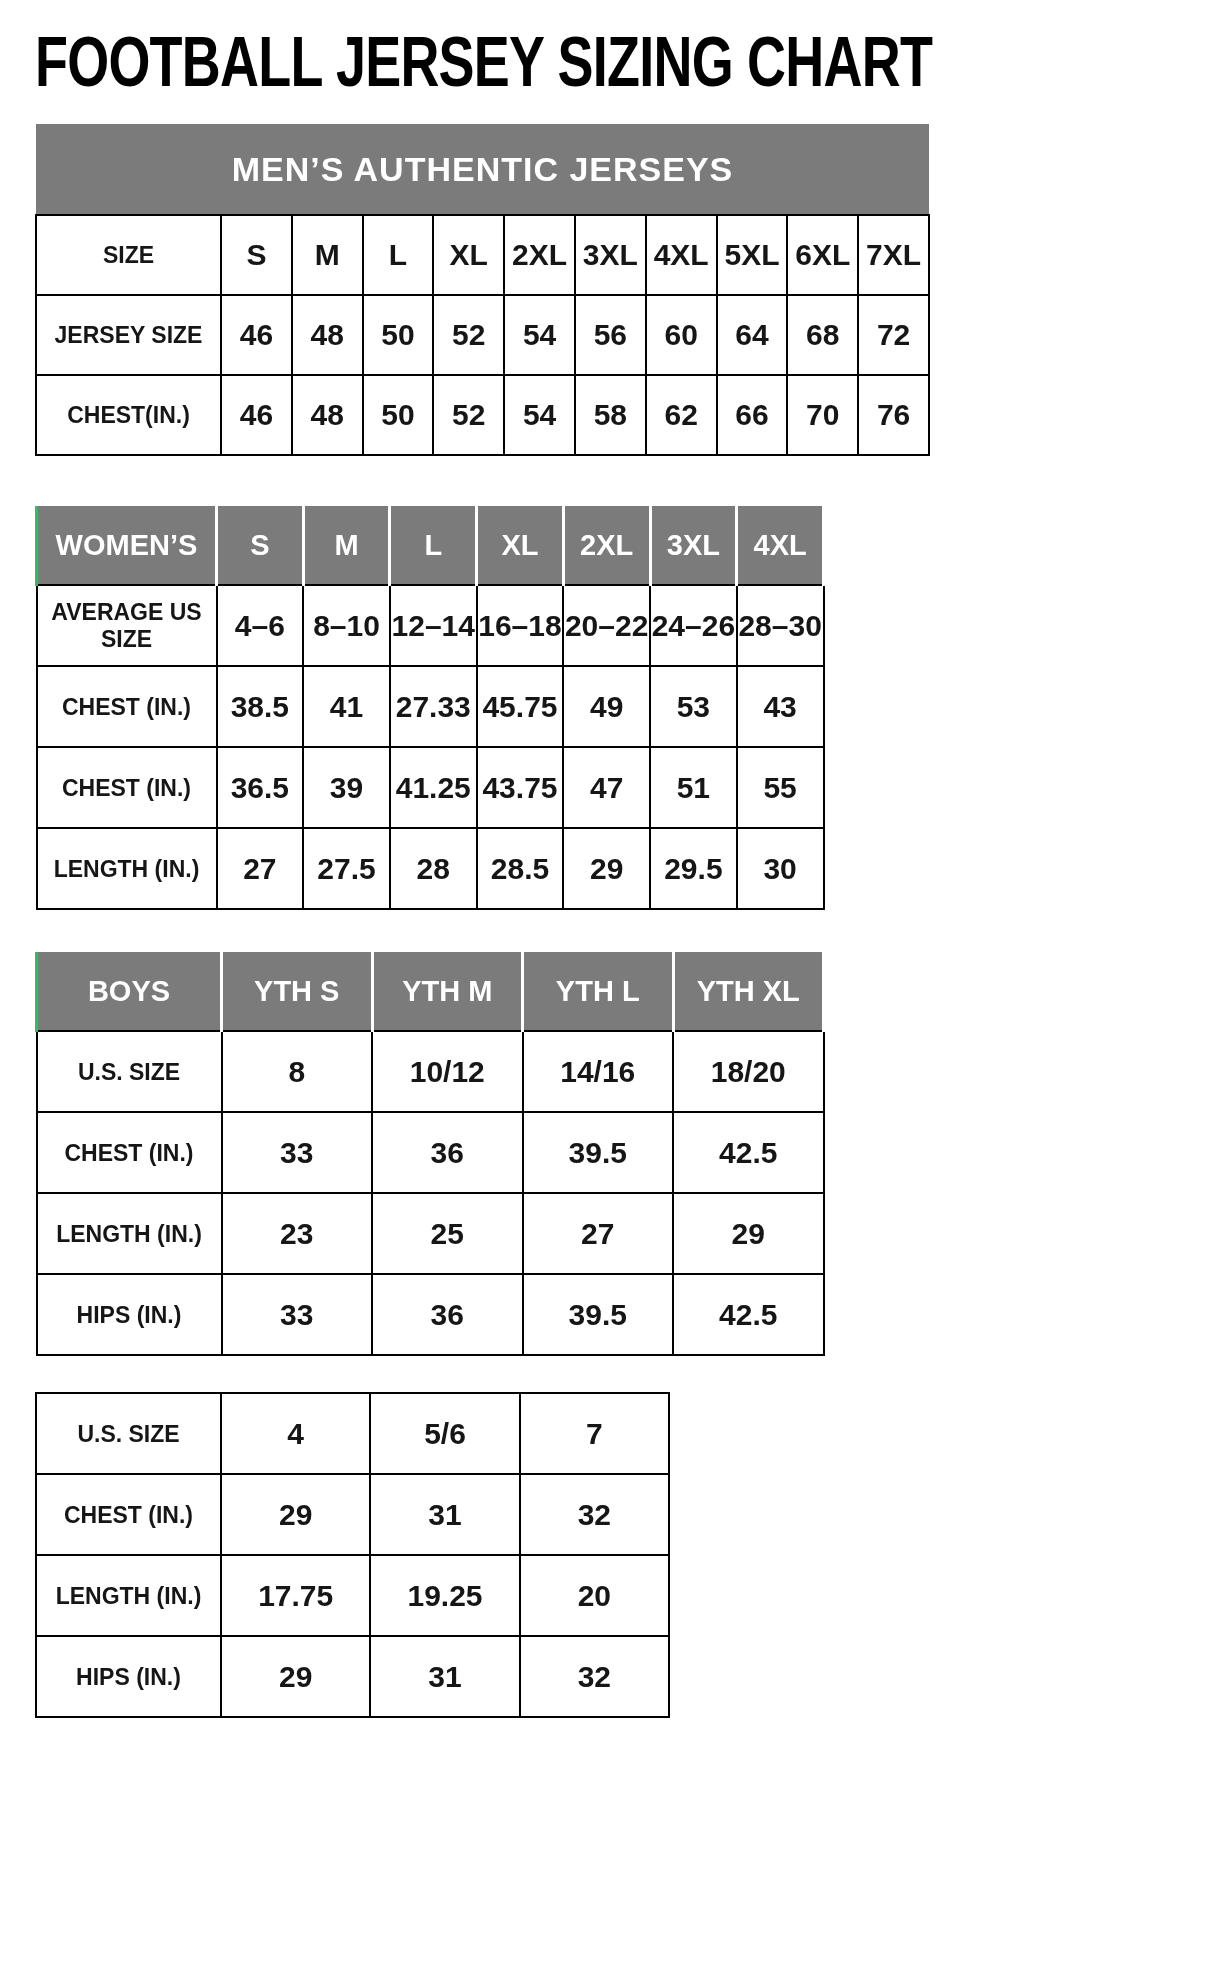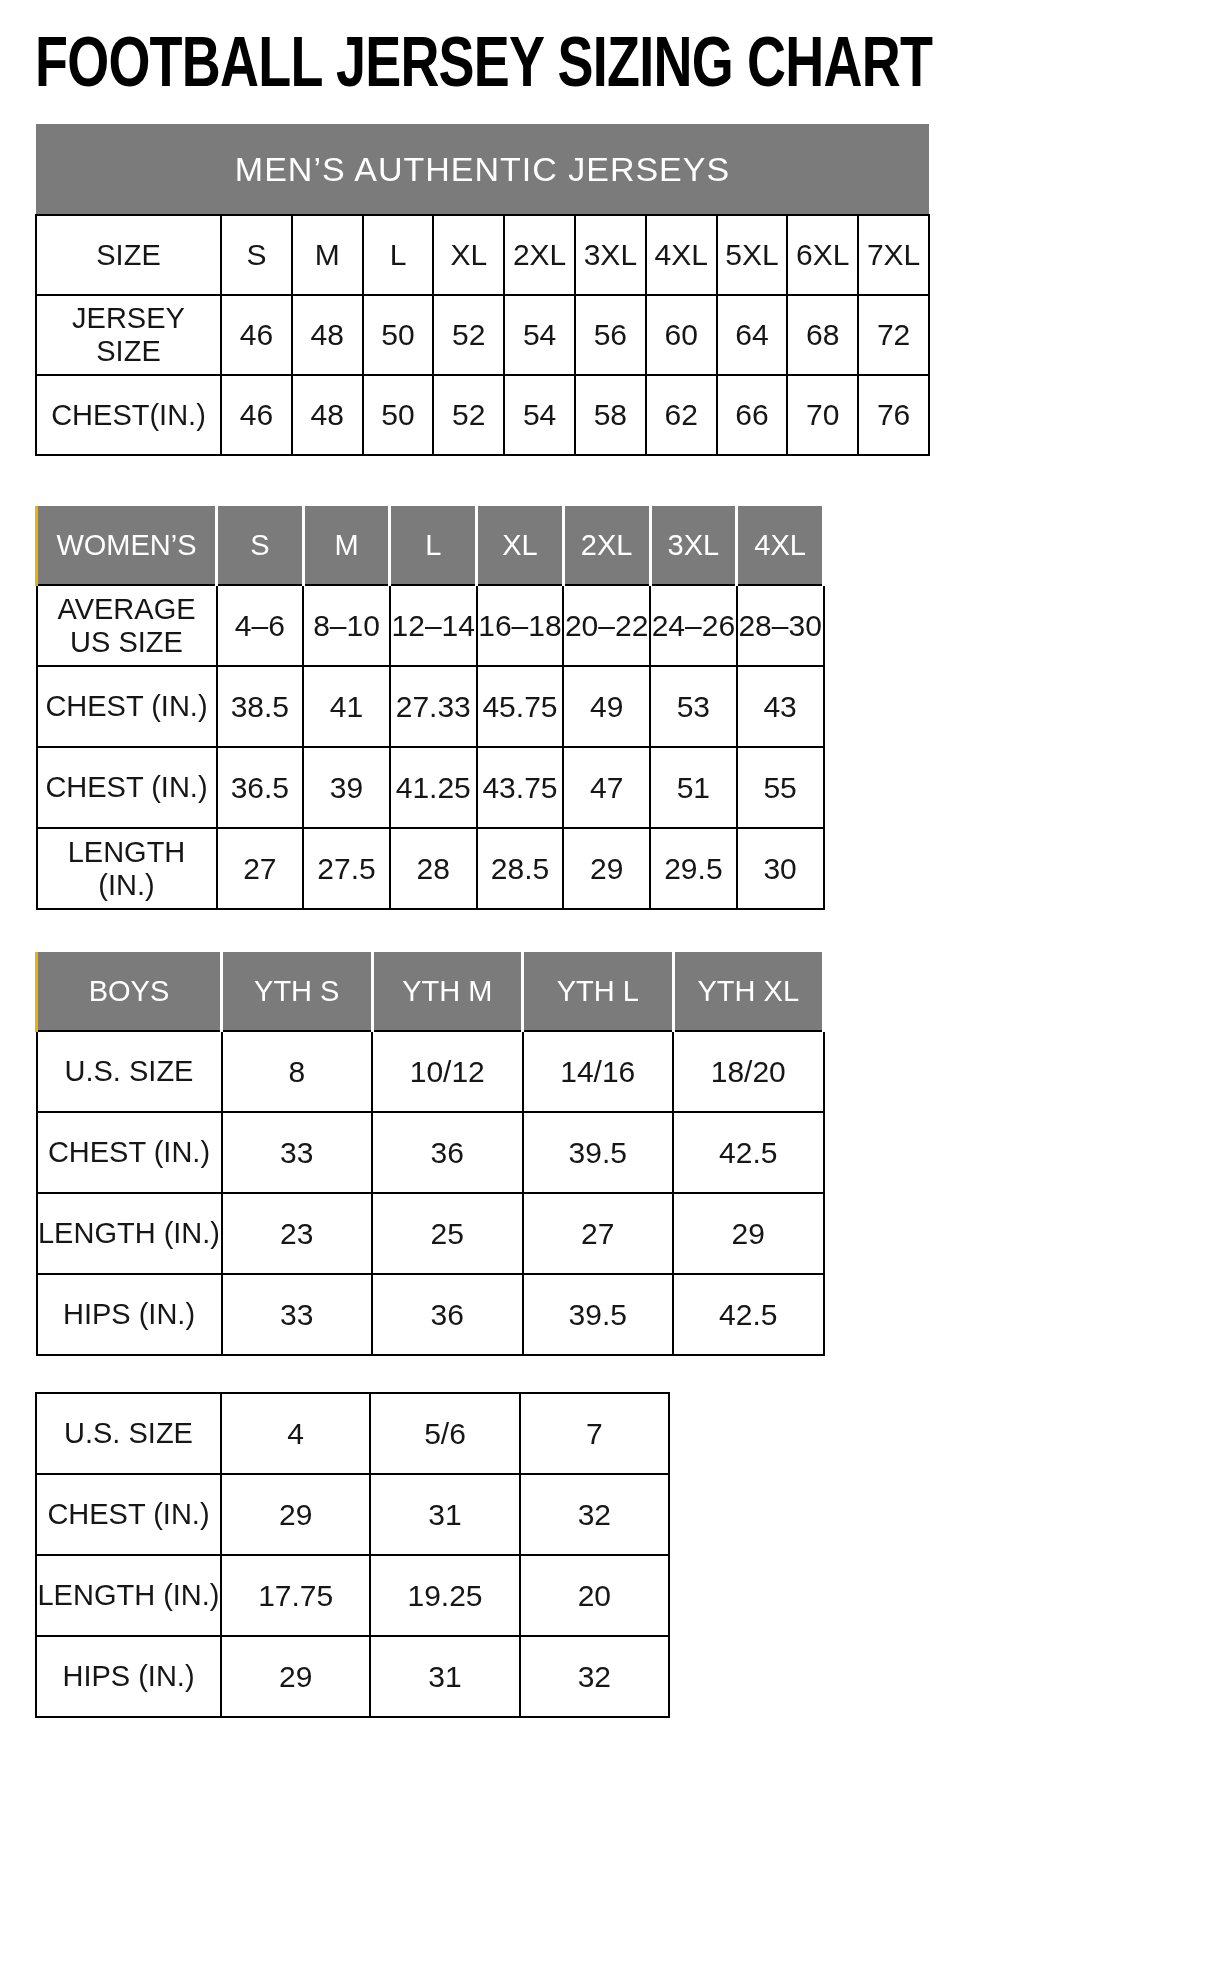--- a/index.html
+++ b/index.html
@@ -31,52 +31,53 @@
     margin:18px 0 0 0;
     max-width:920px;
     font-size:27px;
     line-height:1.3;
     color:var(--red);
   }
 
   table.sizing-table{
     border-collapse:collapse;
     table-layout:fixed;
+    font-weight:bold;
   }
   td{
     text-align:center;
     vertical-align:middle;
     padding:0;
     overflow:hidden;
   }
   .banner-cell{
     background:var(--gray);
     color:#fff;
     font-size:34px;
     letter-spacing:1px;
     height:90px;
     border:none;
   }
   .head-cell{
     background:var(--gray);
     color:#fff;
     font-size:29px;
     height:78px;
-    border-left:3px solid #eab308;
+    border-left:3px solid #22c55e;
     border-right:3px solid #fff;
     border-top:none;
     border-bottom:none;
     margin-left:48px;
   }
   .data-row td{
     border:2px solid #000;
     height:79px;
     background:#fff;
   }
-  .label-cell{font-size:29px;line-height:1.15;color:#161616;border-radius:13px;}
+  .label-cell{font-size:23px;line-height:1.15;color:#161616;border-radius:13px;}
   .val-cell{font-size:30px;color:#161616;}
 
   .t-mens{width:895px;margin-top:26px;}
   .t-womens{width:790px;margin-top:50px;}
   .t-boys{width:790px;margin-top:42px;}
   .t-pre{width:635px;margin-top:36px;}
   .t-mens col.c-label{width:185px;}
   .t-womens col.c-label{width:180px;}
   .t-boys col.c-label{width:185px;}
   .t-pre col.c-label{width:185px;}

